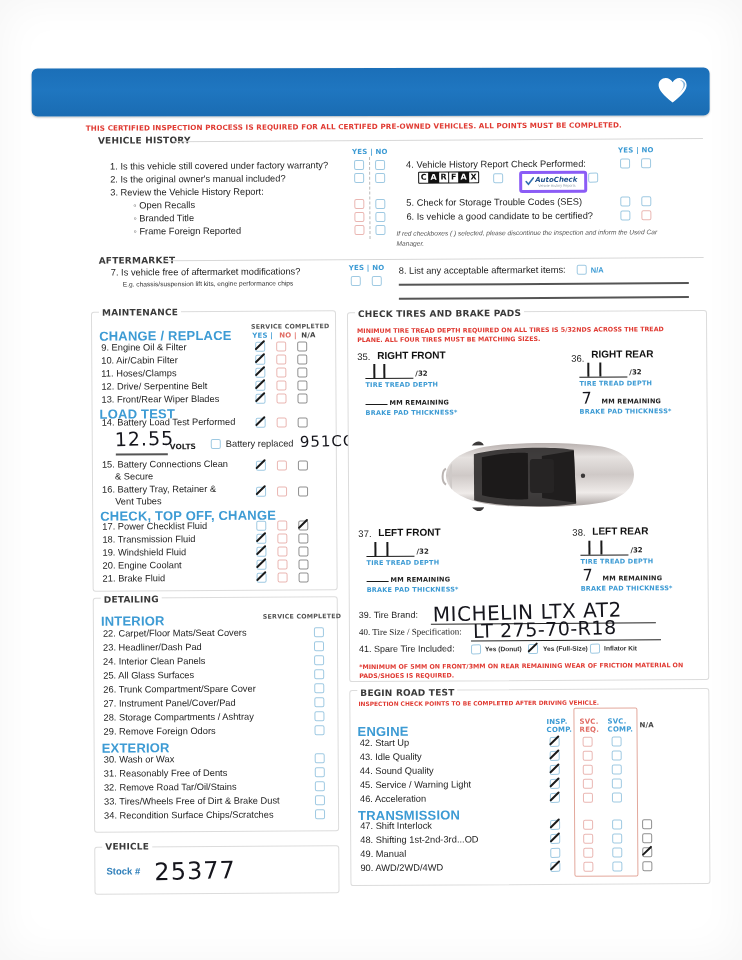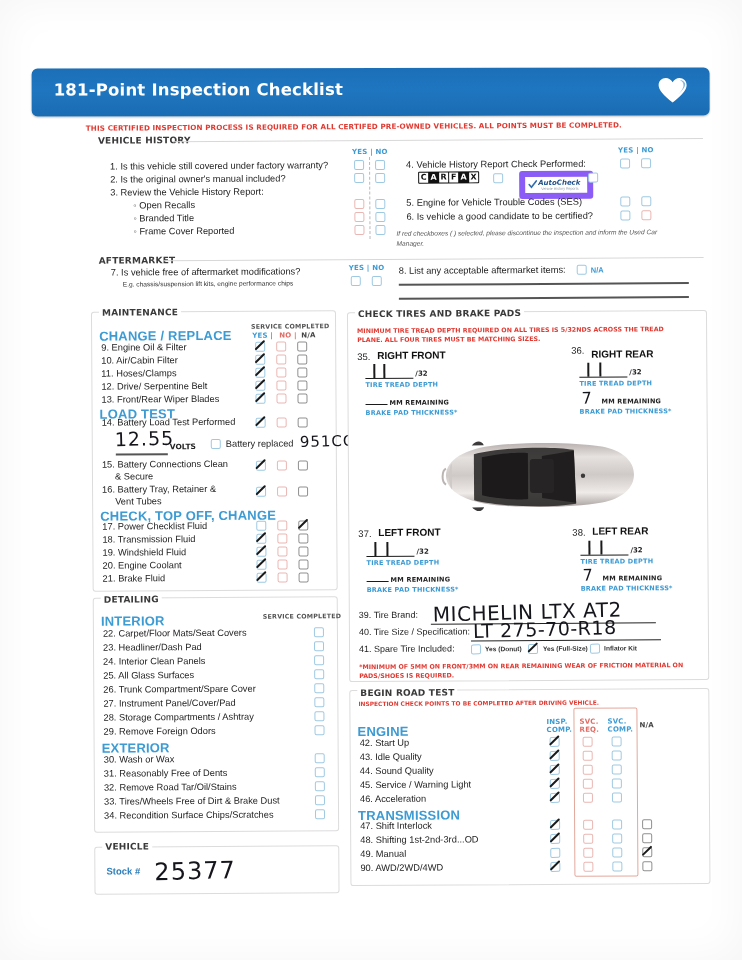--- a/index.html
+++ b/index.html
@@ -115,21 +115,21 @@
     position:absolute;background:#111;border-radius:1px;padding:1px 1px;
     display:flex;gap:1px;
   }
   .carfax span{
     background:#fff;color:#111;font-family:"DejaVu Sans",sans-serif;
     font-weight:bold;font-size:8px;line-height:10px;width:9px;text-align:center;
     display:inline-block;
   }
   .carfax span.inv{background:#111;color:#fff;}
   .autocheck{
-    position:absolute;border:6px solid #8b5cf6;border-radius:3px;background:#fff;
+    position:absolute;border:3px solid #8b5cf6;border-radius:3px;background:#fff;
     width:62px;height:16px;
   }
   .ac-txt{
     position:absolute;left:13px;top:2px;font-size:7px;font-weight:bold;
     color:#1d4f8a;font-family:"DejaVu Sans",sans-serif;font-style:italic;
   }
   .ac-sub{
     position:absolute;left:16px;top:10px;font-size:3.6px;color:#8c9aa8;
   }
   .ac-check{
@@ -161,21 +161,20 @@
     pointer-events:none;
   }
 </style>
 </head>
 <body>
 
 <div class="page">
  <div class="sheet">
 
   <div class="banner">
-    <div class="banner-title">181-Point Inspection Checklist</div>
     <svg class="heart" viewBox="0 0 30 28">
       <path d="M15 26 C6 19 1 13.5 1 8.8 C1 4.6 4.2 1.6 8.1 1.6 C11 1.6 13.6 3.3 15 5.8 C16.4 3.3 19 1.6 21.9 1.6 C25.8 1.6 29 4.6 29 8.8 C29 13.5 24 19 15 26 Z" fill="#ffffff"></path>
       <path d="M21.5 3.2 C25 4.3 26.6 7.2 25.6 10.6 C24.9 13 23 15.6 20.3 18.3 C24.6 14.4 27.6 10.6 27.6 7.9 C27.6 5.6 25 3.4 21.5 3.2 Z" fill="#1f76c0" opacity="0.55"></path>
     </svg>
   </div>
 
   <div class="req-note">THIS CERTIFIED INSPECTION PROCESS IS REQUIRED FOR ALL CERTIFED PRE-OWNED VEHICLES. ALL POINTS MUST BE COMPLETED.</div>
 
   <div class="sec-title" style="left:100px;top:134px;">VEHICLE HISTORY</div>
   <div class="sec-rule" style="left:175px;top:140px;width:530px;"></div>
@@ -207,21 +206,21 @@
   <div class="cb red" style="left:356px;top:199px;"></div>
   <div class="cb" style="left:377px;top:199px;"></div>
 
   <div class="item" style="left:135px;top:212px;">
     <span style="color:#555;">◦</span>&nbsp;<span>Branded Title</span>
   </div>
   <div class="cb red" style="left:356px;top:212px;"></div>
   <div class="cb" style="left:377px;top:212px;"></div>
 
   <div class="item" style="left:135px;top:225px;">
-    <span style="color:#555;">◦</span>&nbsp;<span>Frame Cover Reported</span>
+    <span style="color:#555;">◦</span>&nbsp;<span>Frame Foreign Reported</span>
   </div>
   <div class="cb red" style="left:356px;top:225px;"></div>
   <div class="cb" style="left:377px;top:225px;"></div>
 
   <div class="dashed-v" style="left:371px;top:157px;height:82px;"></div>
 
   <div class="hdr-label" style="left:620px;top:148px;">YES | NO</div>
 
   <div class="item" style="left:408px;top:160px;">
     <span>4.</span>
@@ -244,21 +243,21 @@
     <svg class="ac-check" viewBox="0 0 10 10">
       <path d="M1 5 L3.6 8 L9 1" stroke="#2f6fb0" stroke-width="1.8" fill="none" stroke-linecap="round"></path>
     </svg>
     <div class="ac-txt">AutoCheck</div>
     <div class="ac-sub">Vehicle History Reports</div>
   </div>
   <div class="cb" style="left:590px;top:174px;"></div>
 
   <div class="item" style="left:408px;top:198px;">
     <span>5.</span>
-    <span>Engine for Vehicle Trouble Codes (SES)</span>
+    <span>Check for Storage Trouble Codes (SES)</span>
   </div>
   <div class="cb" style="left:622px;top:198px;"></div>
   <div class="cb" style="left:643px;top:198px;"></div>
 
   <div class="item" style="left:408px;top:212px;">
     <span>6.</span>
     <span>Is vehicle a good candidate to be certified?</span>
   </div>
   <div class="cb" style="left:622px;top:212px;"></div>
   <div class="cb red" style="left:643px;top:212px;"></div>
@@ -439,21 +438,21 @@
   <div style="position:absolute;left:378px;top:350px;font-size:10px;font-weight:bold;color:#111;">RIGHT FRONT</div>
   <div class="tread-line" style="left:366px;top:378px;width:48px;"></div>
   <div class="tread-tick" style="left:374px;top:364px;height:14px;"></div>
   <div class="tread-tick" style="left:384px;top:364px;height:14px;"></div>
   <div class="u32" style="left:416px;top:370px;">/32</div>
   <div class="blue-cap" style="left:366px;top:381px;">TIRE TREAD DEPTH</div>
   <div class="mm-line" style="left:366px;top:404px;width:22px;"></div>
   <div class="blue-cap" style="left:390px;top:399px;color:#222;">MM REMAINING</div>
   <div class="blue-cap" style="left:366px;top:409px;">BRAKE PAD THICKNESS*</div>
 
-  <div style="position:absolute;left:572px;top:346px;font-size:9.5px;color:#222;text-align:center;">36.</div>
+  <div style="position:absolute;left:572px;top:354px;font-size:9.5px;color:#222;text-align:center;">36.</div>
   <div style="position:absolute;left:592px;top:350px;font-size:10px;font-weight:bold;color:#111;">RIGHT REAR</div>
   <div class="tread-line" style="left:580px;top:378px;width:48px;"></div>
   <div class="tread-tick" style="left:588px;top:364px;height:14px;"></div>
   <div class="tread-tick" style="left:600px;top:364px;height:14px;"></div>
   <div class="u32" style="left:630px;top:370px;">/32</div>
   <div class="blue-cap" style="left:580px;top:381px;">TIRE TREAD DEPTH</div>
   <div class="hand sm" style="left:582px;top:390px;font-size:16px;">7</div>
   <div class="blue-cap" style="left:602px;top:399px;color:#222;">MM REMAINING</div>
   <div class="blue-cap" style="left:580px;top:409px;">BRAKE PAD THICKNESS*</div>
 
@@ -504,21 +503,21 @@
   <div class="blue-cap" style="left:602px;top:576px;color:#222;">MM REMAINING</div>
   <div class="blue-cap" style="left:580px;top:586px;">BRAKE PAD THICKNESS*</div>
 
   <div style="position:absolute;left:358px;top:610px;font-size:9px;color:#222;">
     <span>39.</span>
     <span>Tire Brand:</span>
   </div>
   <div class="hand" style="left:432px;top:601px;font-size:20px;letter-spacing:0.5px;">MICHELIN LTX AT2</div>
   <div class="wline" style="left:430px;top:624px;width:225px;height:1.3px;background:#222;"></div>
 
-  <div style="position:absolute;left:358px;top:627px;font-size:9px;color:#222;">
+  <div style="position:absolute;left:358px;top:627px;font-size:9px;color:#222;font-family:Liberation Serif, serif;">
     <span>40.</span>
     <span>Tire Size / Specification:</span>
   </div>
   <div class="hand" style="left:472px;top:619px;font-size:19px;letter-spacing:0.5px;">LT 275-70-R18</div>
   <div class="wline" style="left:470px;top:641px;width:190px;height:1.3px;background:#222;"></div>
 
   <div style="position:absolute;left:358px;top:644px;font-size:9px;color:#222;">
     <span>41.</span>
     <span>Spare Tire Included:</span>
   </div>

